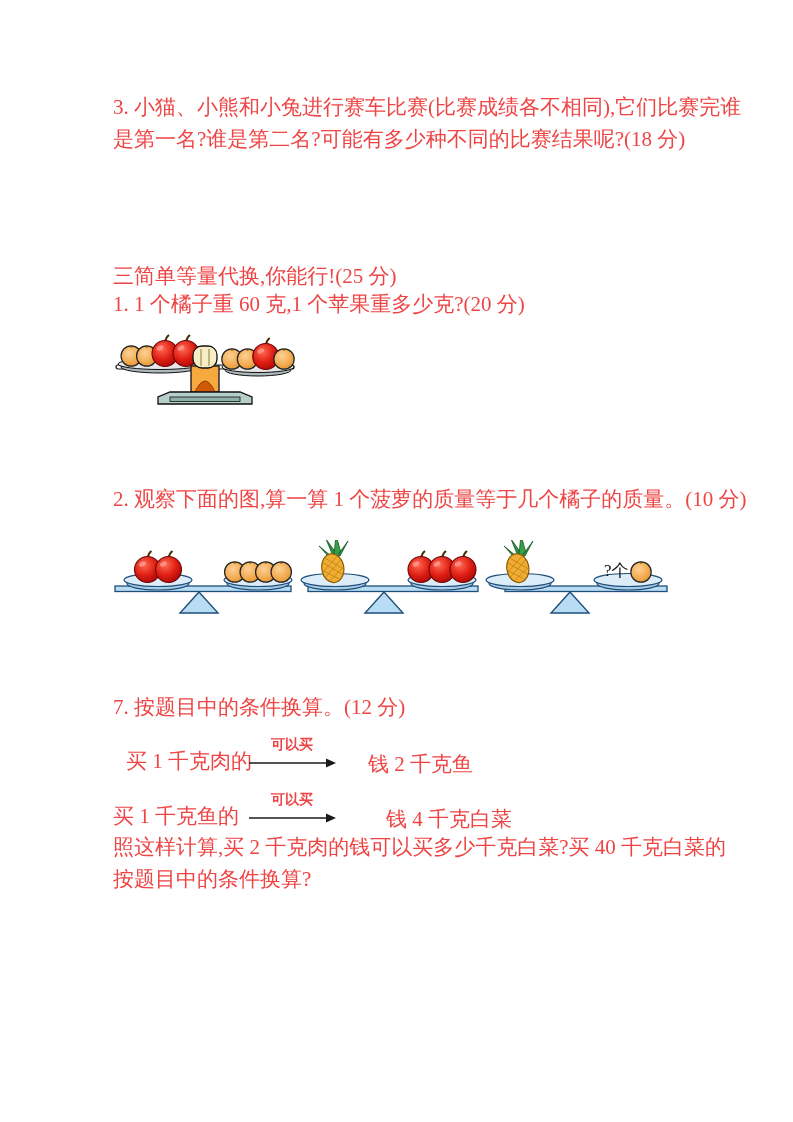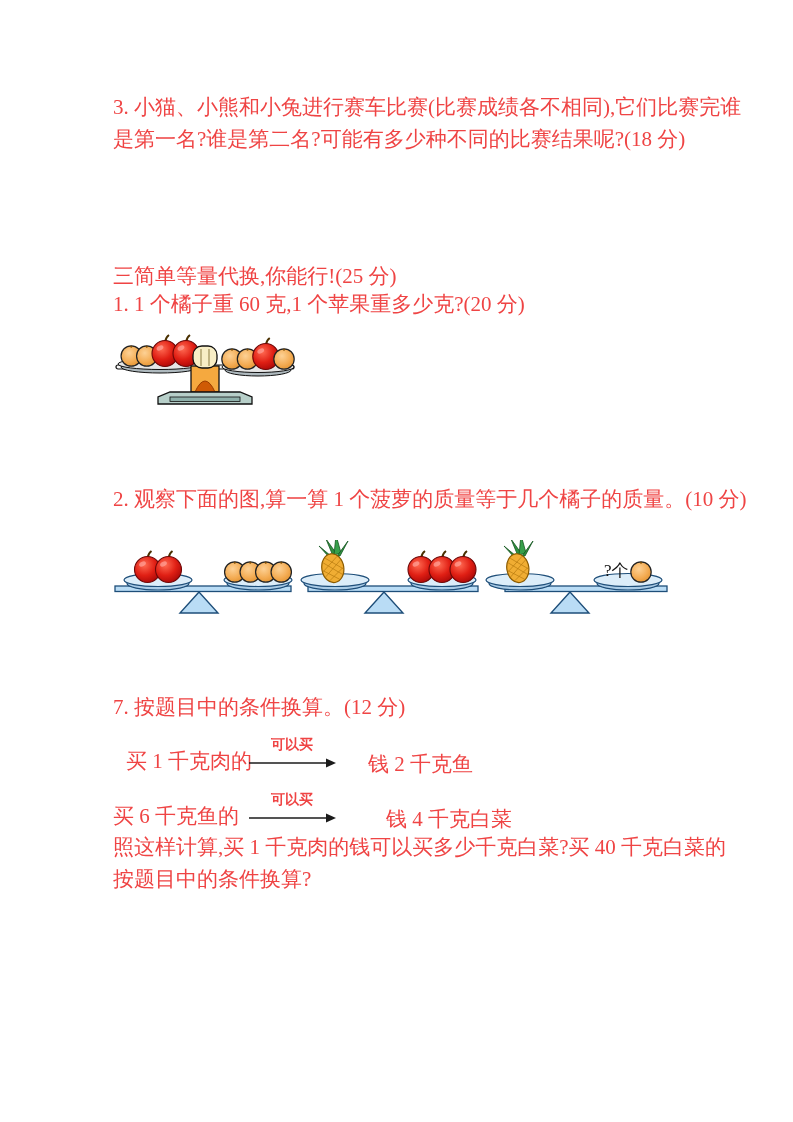--- a/index.html
+++ b/index.html
@@ -151,26 +151,26 @@
   <div class="t" style="left:113px;top:691px;">7. 按题目中的条件换算。(12 分)</div>
 
   <div class="t" style="left:126px;top:745px;">买 1 千克肉的</div>
   <div class="arrow-label" style="top:734px;">可以买</div>
   <svg class="fig" style="left:248px;top:757px;" width="88" height="12" viewBox="0 0 88 12">
     <line x1="1" y1="6" x2="79" y2="6" stroke="#1b1b1b" stroke-width="1.6"></line>
     <polygon points="78,1.5 88,6 78,10.5" fill="#1b1b1b"></polygon>
   </svg>
   <div class="t" style="left:348px;top:748px;margin-left:20px;">钱 2 千克鱼</div>
 
-  <div class="t" style="left:113px;top:800px;">买 6 千克鱼的</div>
+  <div class="t" style="left:113px;top:800px;">买 1 千克鱼的</div>
   <div class="arrow-label" style="top:789px;">可以买</div>
   <svg class="fig" style="left:248px;top:812px;" width="88" height="12" viewBox="0 0 88 12">
     <line x1="1" y1="6" x2="79" y2="6" stroke="#1b1b1b" stroke-width="1.6"></line>
     <polygon points="78,1.5 88,6 78,10.5" fill="#1b1b1b"></polygon>
   </svg>
   <div class="t" style="left:338px;top:803px;margin-left:48px;">钱 4 千克白菜</div>
 
   <div class="t" style="left:113px;top:831px;">
-    <div>照这样计算,买 1 千克肉的钱可以买多少千克白菜?买 40 千克白菜的</div>
+    <div>照这样计算,买 2 千克肉的钱可以买多少千克白菜?买 40 千克白菜的</div>
     <div>按题目中的条件换算?</div>
   </div>
 
 </div>
 
 </body></html>

